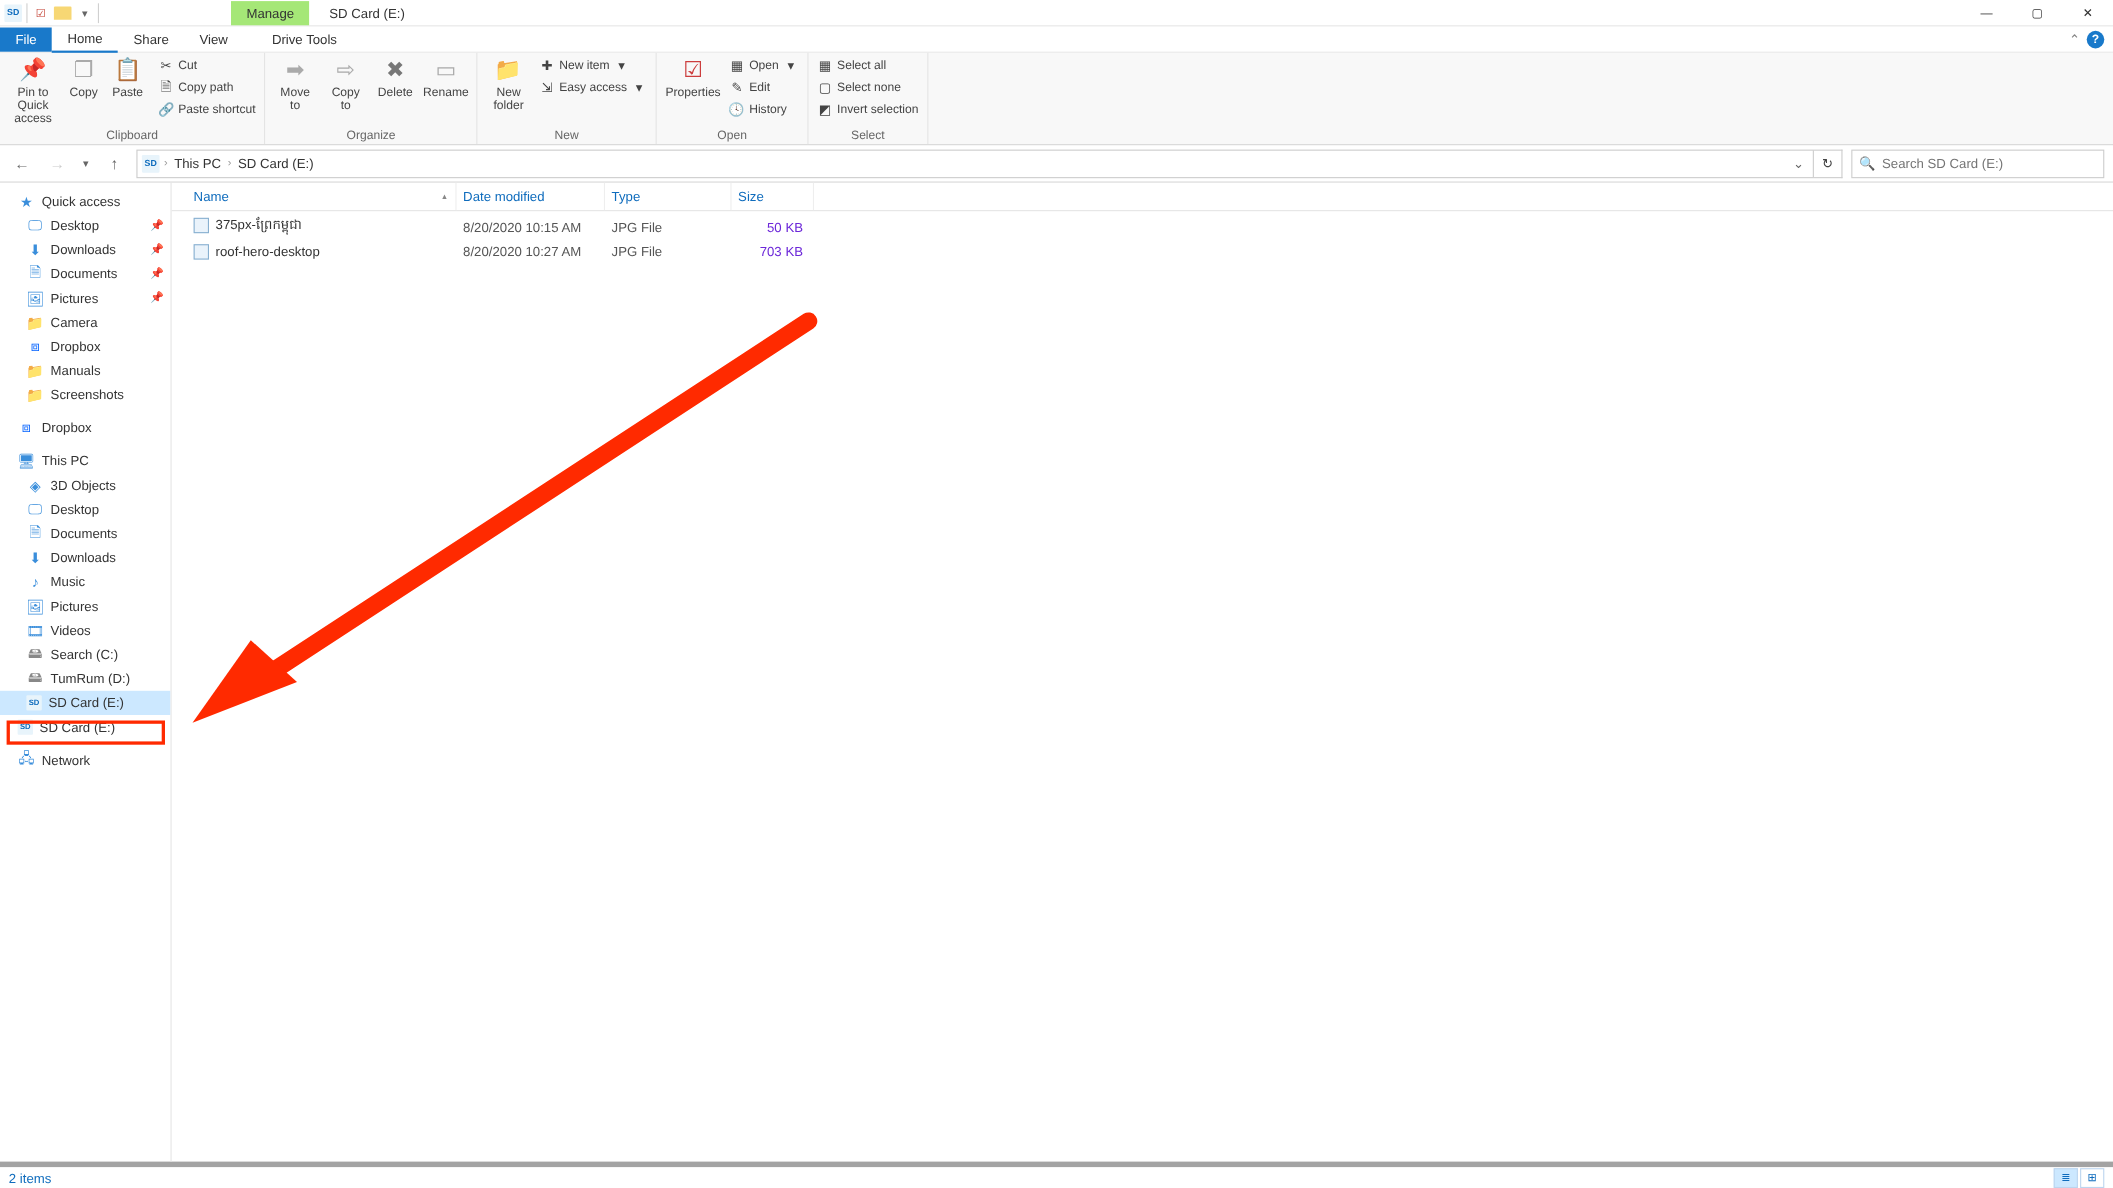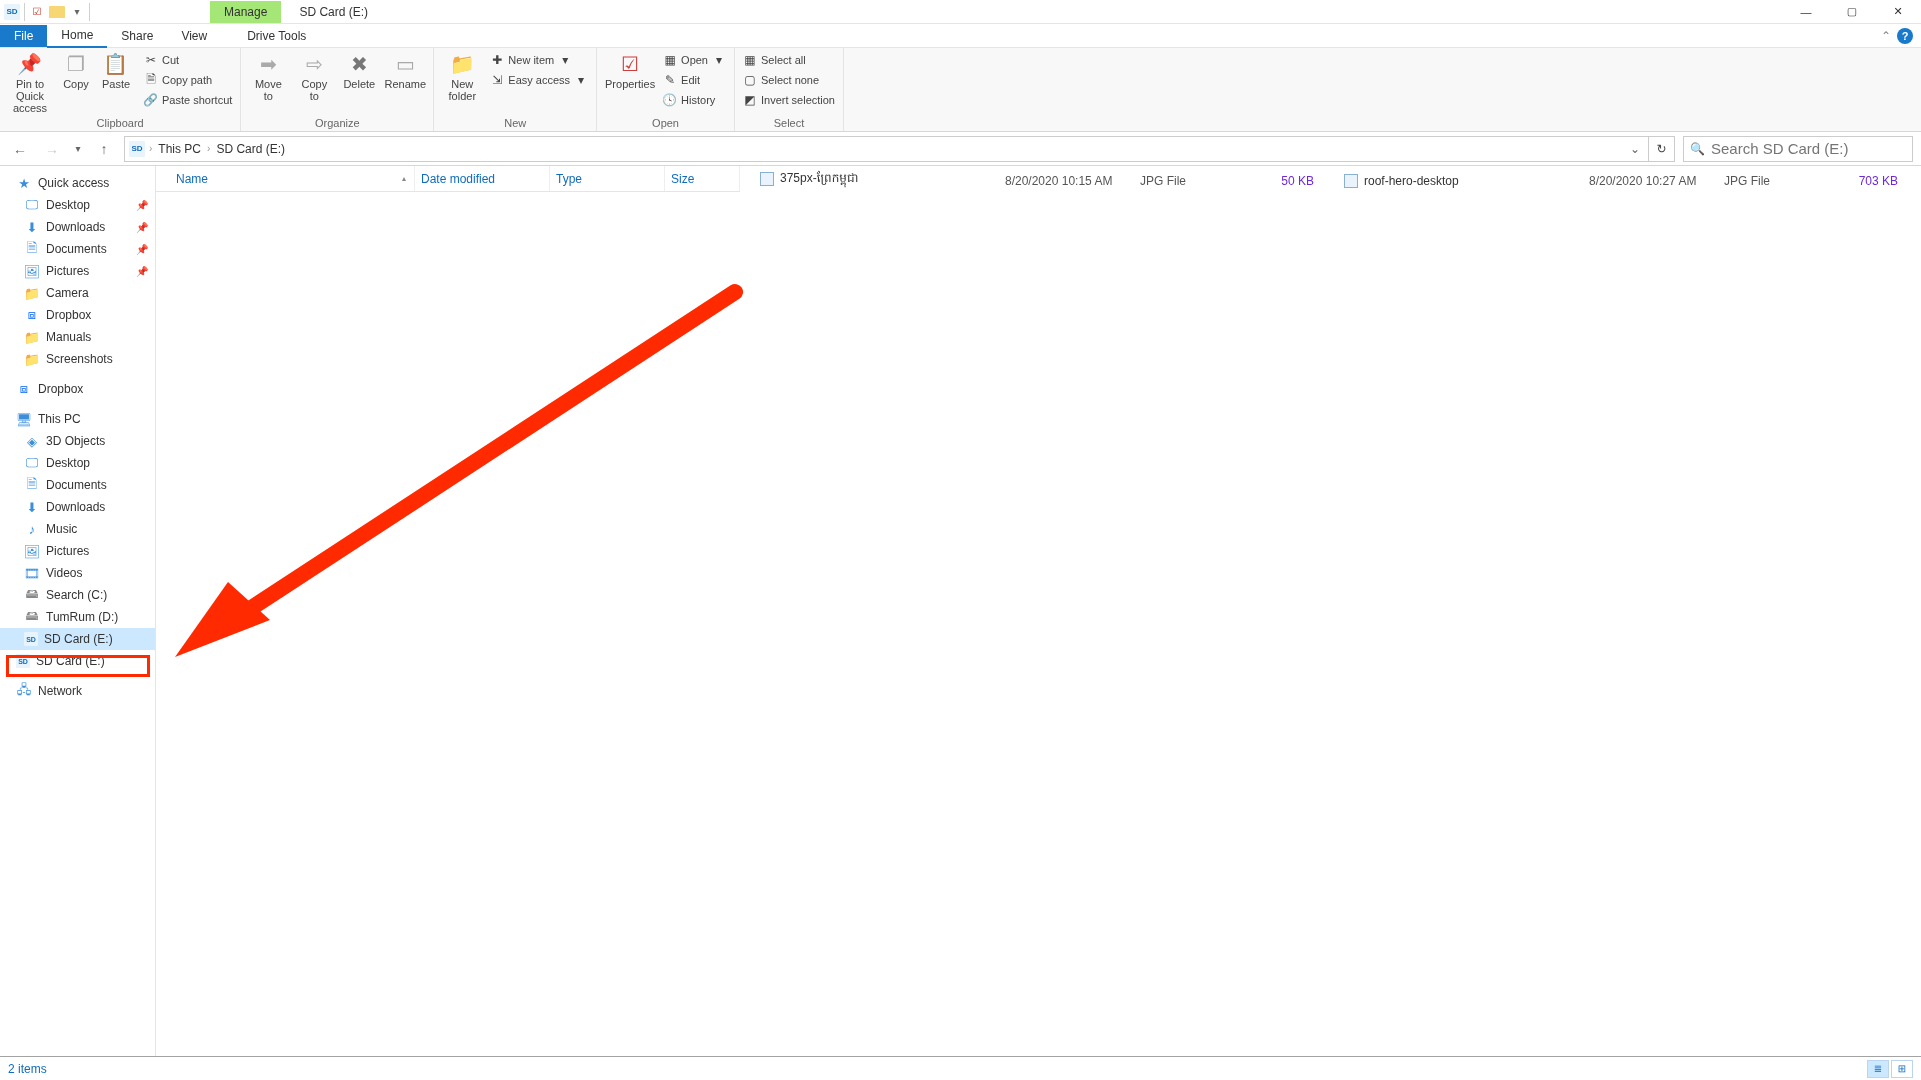--- a/index.html
+++ b/index.html
@@ -50,38 +50,38 @@
   .main { display:flex; height: calc(1080px - 24px - 24px - 84px - 34px - 24px); }
   .nav-pane { width: 156px; border-right: 1px solid #e5e5e5; padding: 6px 0; overflow: hidden; }
   .nav-item { display:flex; align-items:center; gap:6px; padding: 2px 6px 2px 24px; font-size:12px; color:#333; height:22px; }
   .nav-item.top { padding-left: 16px; font-weight:400; }
   .nav-item .pin { margin-left:auto; color:#888; font-size:10px; }
   .nav-item.selected { background: #cce8ff; }
   .nav-sep { height: 8px; }
   .nicon { width:16px; height:16px; display:inline-flex; align-items:center; justify-content:center; font-size:13px; }
 
   
-  .files { flex: 1; display:flex; flex-direction:row; }
+  .files { flex: 1; display:flex; flex-direction:column; }
   .col-headers { height:26px; display:flex; align-items:center; border-bottom: 1px solid #e5e5e5; font-size:12px; color:#0f6cbd; padding-left: 14px; }
   .ch { border-right: 1px solid #eee; padding-left: 6px; display:flex; align-items:center; height:100%; }
   .ch.name { width: 245px; }
   .ch.date { width: 135px; color:#0f6cbd; }
   .ch.type { width: 115px; }
   .ch.size { width: 75px; }
   .sort-ind { font-size:8px; color:#888; margin-left:auto; margin-right:8px;}
   .file-row { height:22px; display:flex; align-items:flex-end; padding-left: 14px; font-size:12px; color:#333; }
   .fc { padding-left: 6px; }
   .fc.name { width: 245px; display:flex; align-items:center; gap:6px; }
   .fc.date { width: 135px; color:#555; }
   .fc.type { width: 115px; color:#555; }
   .fc.size { width: 75px; color:#6d28d9; text-align:right; padding-right:10px; }
   .file-icon { width:14px; height:14px; border:1px solid #88b0d0; background:#eaf3fb; display:inline-block; }
 
   
-  .statusbar { height:24px; border-top:1px solid #a3a3a3; display:flex; align-items:center; padding:0 8px; font-size:12px; color:#0f6cbd; }
+  .statusbar { height:24px; border-top:5px solid #a3a3a3; display:flex; align-items:center; padding:0 8px; font-size:12px; color:#0f6cbd; }
   .view-btns { margin-left:auto; display:flex; gap:2px; }
   .view-btn { width:22px; height:18px; border:1px solid #bcd5ef; display:flex; align-items:center; justify-content:center; font-size:10px; }
   .view-btn.active { background:#cce8ff; }
 
   
   .annotation { position:absolute; pointer-events:none; }
   .highlight-box { position:absolute; border:3px solid #ff2a00; left:6px; top:655px; width:144px; height:22px; }
 
   svg.arrow { position:absolute; left:170px; top:282px; width:580px; height:380px; }
 </style>
@@ -253,21 +253,21 @@
       <span class="crumb-sep">›</span>
       <span class="crumb">This PC</span>
       <span class="crumb-sep">›</span>
       <span class="crumb">SD Card (E:)</span>
       <span class="addr-drop">⌄</span>
     </div>
     <div class="refresh-btn">↻</div>
   </div>
   <div class="search-box">
     <span>🔍</span>
-    <input style="border: none; outline: none; flex: 1 1 0%; font-size: 15px; color: rgb(85, 85, 85);" placeholder="Search SD Card (E:)">
+    <input style="border: none; outline: none; flex: 1 1 0%; font-size: 12px; color: rgb(85, 85, 85);" placeholder="Search SD Card (E:)">
   </div>
 </div>
 
 <div class="main">
 
   <div class="nav-pane">
     <div class="nav-item top">
         <span class="nicon" style="color:#3a8edb;">★</span>
         <span>Quick access</span>
       </div>

